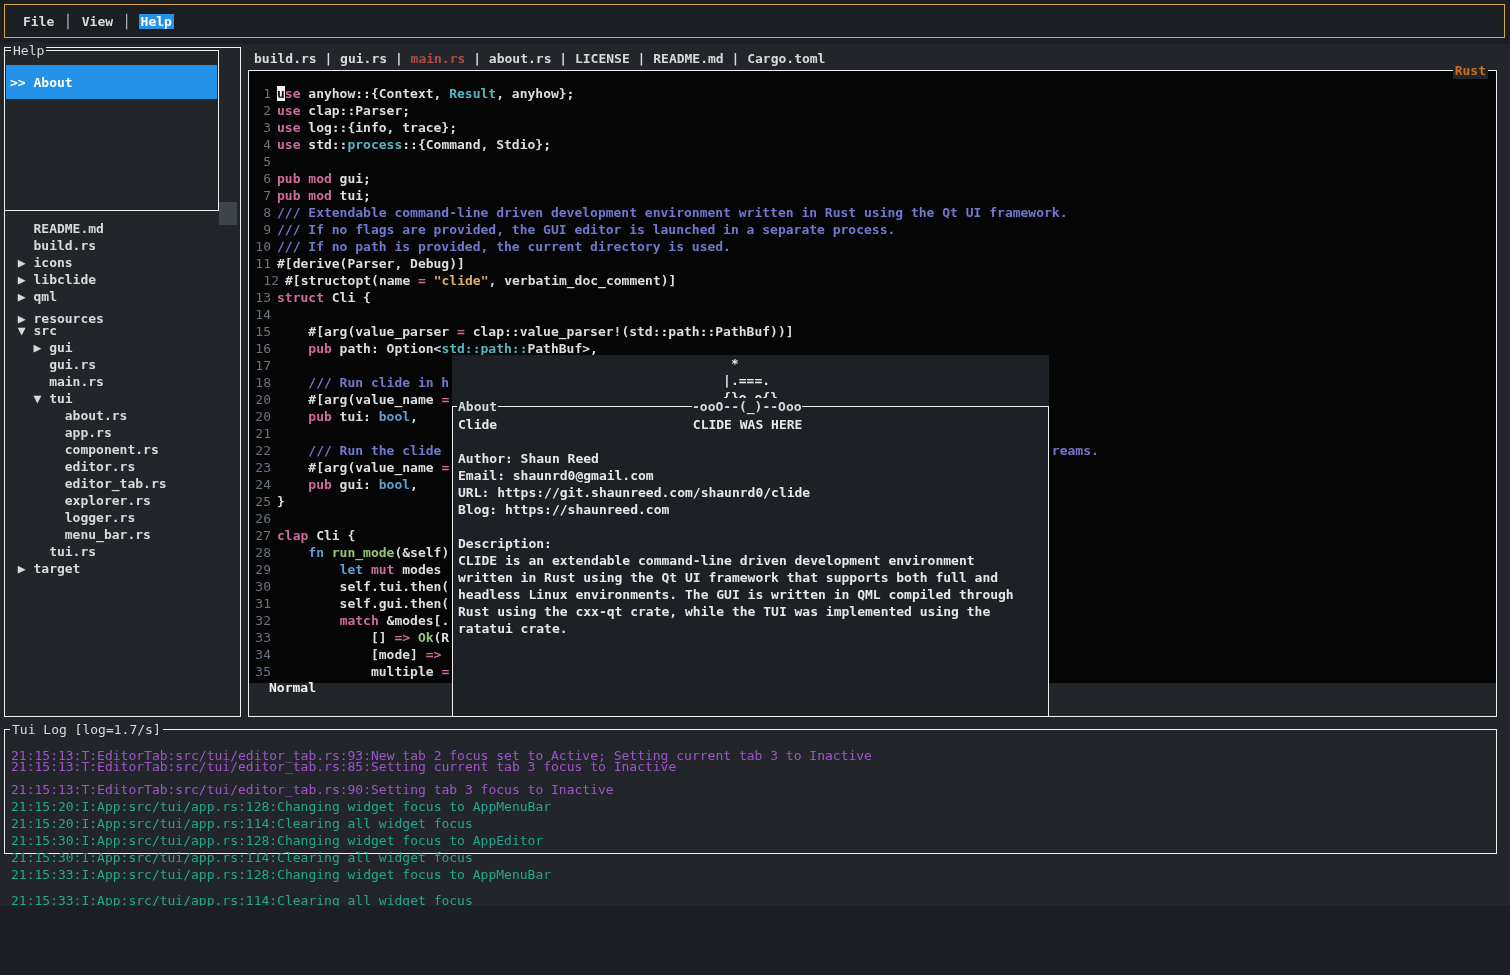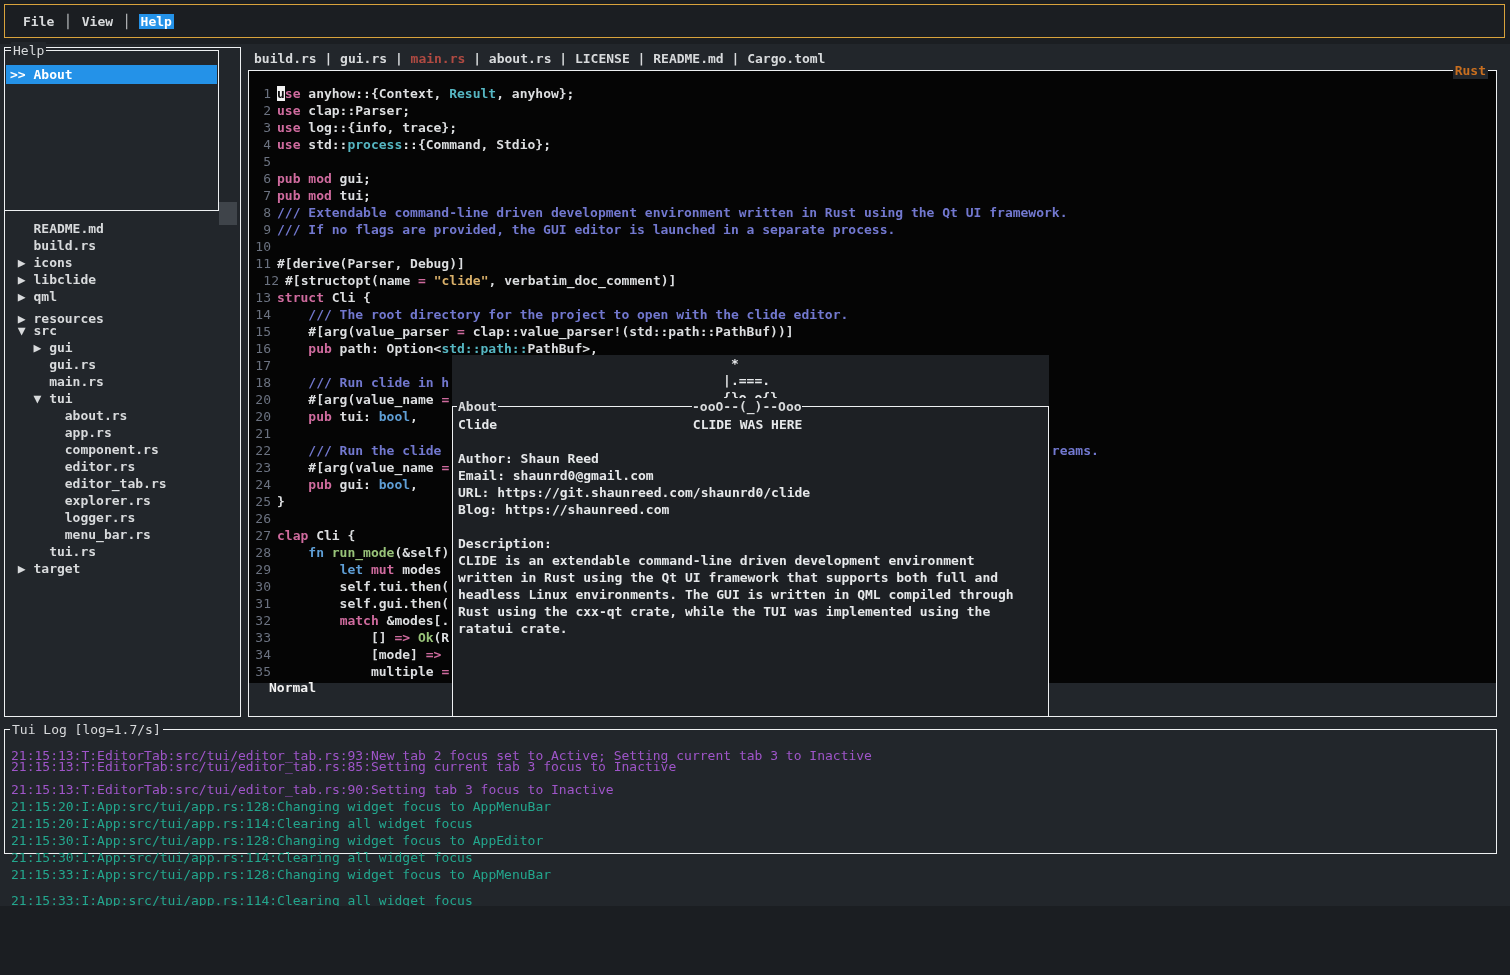--- a/index.html
+++ b/index.html
@@ -23,21 +23,21 @@
   .menu-item.sel { background:var(--selection,#2492e8); color:#fff; }
   .menu-sep { color:#c9cbce; white-space:pre; }
 
   
   .dropdown {
     left:4px; top:50px; width:215px; height:161px;
     border:1px solid #eef0f2; background:#22262b; z-index:30;
   }
   .dropdown-title { position:absolute; left:6px; top:-9px; background:#22262b; padding:0 2px; font-weight:400; }
   .dd-item {
-    position:absolute; left:1px; right:1px; top:14px; height:19px;
+    position:absolute; left:1px; right:1px; top:14px; height:34px;
     background:var(--selection,#2492e8); color:#fff;
     display:flex; align-items:center; padding-left:4px; white-space:pre;
   }
 
   
   .explorer { left:4px; top:47px; width:237px; height:670px; border:1px solid #eef0f2; z-index:10; }
   .tree-row { position:absolute; left:5px; height:17px; white-space:pre; font-weight:700; }
   .scroll-thumb { position:absolute; left:214px; top:154px; width:18px; height:23px; background:#3f444a; }
 
   
@@ -131,25 +131,25 @@
   <div id="code-lines">
       <div class="code-line" style="top: 14px;"><span class="ln">1</span><span class="code-text"><span class="cur">u</span><span class="k">se</span><span class="w"> anyhow::{Context, </span><span class="ty">Result</span><span class="w">, anyhow};</span></span></div>
       <div class="code-line" style="top: 31px;"><span class="ln">2</span><span class="code-text"><span class="k">use</span><span class="w"> clap::Parser;</span></span></div>
       <div class="code-line" style="top: 48px;"><span class="ln">3</span><span class="code-text"><span class="k">use</span><span class="w"> log::{info, trace};</span></span></div>
       <div class="code-line" style="top: 65px;"><span class="ln">4</span><span class="code-text"><span class="k">use</span><span class="w"> std::</span><span class="ty">process</span><span class="w">::{Command, Stdio};</span></span></div>
       <div class="code-line" style="top: 82px;"><span class="ln">5</span><span class="code-text"></span></div>
       <div class="code-line" style="top: 99px;"><span class="ln">6</span><span class="code-text"><span class="k">pub</span><span class="w"> </span><span class="k">mod</span><span class="w"> gui;</span></span></div>
       <div class="code-line" style="top: 116px;"><span class="ln">7</span><span class="code-text"><span class="k">pub</span><span class="w"> </span><span class="k">mod</span><span class="w"> tui;</span></span></div>
       <div class="code-line" style="top: 133px;"><span class="ln">8</span><span class="code-text"><span class="c">/// Extendable command-line driven development environment written in Rust using the Qt UI framework.</span></span></div>
       <div class="code-line" style="top: 150px;"><span class="ln">9</span><span class="code-text"><span class="c">/// If no flags are provided, the GUI editor is launched in a separate process.</span></span></div>
-      <div class="code-line" style="top: 167px;"><span class="ln">10</span></div>
+      <div class="code-line" style="top: 167px;"><span class="ln">10</span><span class="code-text"><span class="c">/// If no path is provided, the current directory is used.</span></span></div>
       <div class="code-line" style="top: 184px;"><span class="ln">11</span><span class="code-text"><span class="w">#[derive(Parser, Debug)]</span></span></div>
       <div class="code-line" style="top: 201px; margin-left: 8px;"><span class="ln">12</span><span class="code-text"><span class="w">#[structopt(name </span><span class="k">=</span><span class="w"> </span><span class="s">"clide"</span><span class="w">, verbatim_doc_comment)]</span></span></div>
       <div class="code-line" style="top: 218px;"><span class="ln">13</span><span class="code-text"><span class="k">struct</span><span class="w"> Cli {</span></span></div>
-      <div class="code-line" style="top: 235px;"><span class="ln">14</span><span class="code-text"><span class="w">    </span><span class="c">/// The root directory for the project to open with the clide editor.</span></span></div>
+      <div class="code-line" style="top: 235px;"><span class="ln">14</span></div>
       <div class="code-line" style="top: 252px;"><span class="ln">15</span><span class="code-text"><span class="w">    #[arg(value_parser </span><span class="k">=</span><span class="w"> clap::value_parser!(std::path::PathBuf))]</span></span></div>
       <div class="code-line" style="top: 269px;"><span class="ln">16</span><span class="code-text"><span class="w">    </span><span class="k">pub</span><span class="w"> path: Option&lt;</span><span class="ty">std::path::</span><span class="w">PathBuf&gt;,</span></span></div>
       <div class="code-line" style="top: 286px;"><span class="ln">17</span><span class="code-text"></span></div>
       <div class="code-line" style="top: 303px;"><span class="ln">18</span><span class="code-text"><span class="w">    </span><span class="c">/// Run clide in h</span></span></div>
       <div class="code-line" style="top: 320px;"><span class="ln">20</span><span class="code-text"><span class="w">    #[arg(value_name </span><span class="k">=</span></span></div>
       <div class="code-line" style="top: 337px;"><span class="ln">20</span><span class="code-text"><span class="w">    </span><span class="k">pub</span><span class="w"> tui: </span><span class="b">bool</span><span class="w">,</span></span></div>
       <div class="code-line" style="top: 354px;"><span class="ln">21</span><span class="code-text"></span></div>
       <div class="code-line" style="top: 371px;"><span class="ln">22</span><span class="code-text"><span class="w">    </span><span class="c">/// Run the clide</span>                                                                              <span class="c">reams.</span></span></div>
       <div class="code-line" style="top: 388px;"><span class="ln">23</span><span class="code-text"><span class="w">    #[arg(value_name </span><span class="k">=</span></span></div>
       <div class="code-line" style="top: 405px;"><span class="ln">24</span><span class="code-text"><span class="w">    </span><span class="k">pub</span><span class="w"> gui: </span><span class="b">bool</span><span class="w">,</span></span></div>

